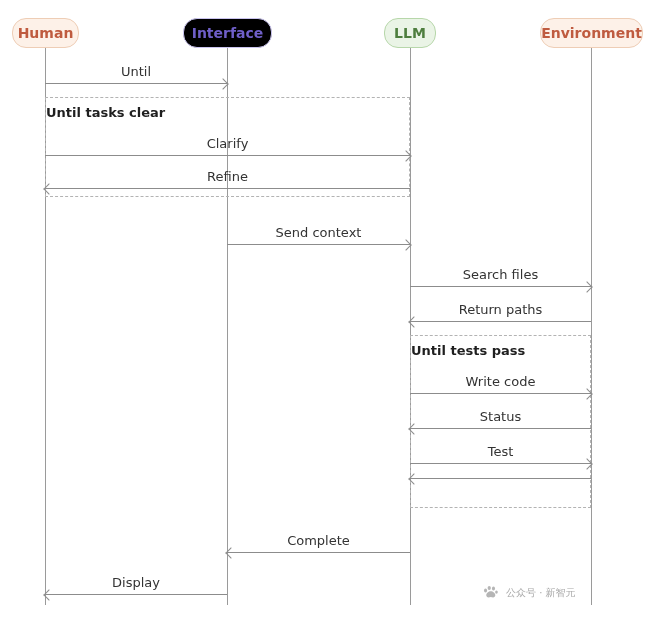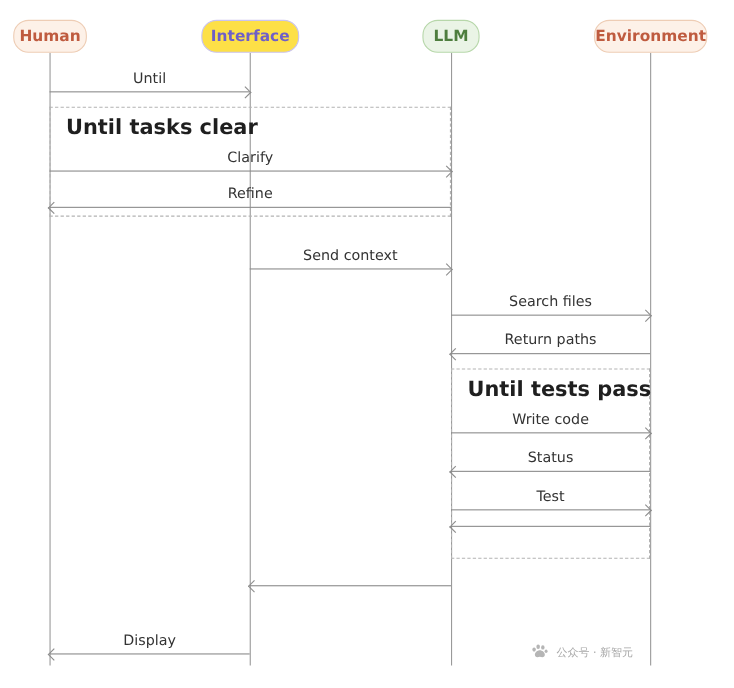--- a/index.html
+++ b/index.html
@@ -27,33 +27,33 @@
     top: 18px;
     height: 30px;
     border-radius: 14px;
     display: flex;
     align-items: center;
     justify-content: center;
     font-size: 14px;
     font-weight: 700;
   }
   .actor.warm   { background: #fdf1e8; border: 1px solid #eecdb5; color: #bf5b3f; }
-  .actor.purple { background: #fde047; border: 1px solid #cac4ef; color: #6f5fc8; }
+  .actor.purple { background: #000000; border: 1px solid #cac4ef; color: #6f5fc8; }
   .actor.green  { background: #eaf4e6; border: 1px solid #b7d7aa; color: #4e7e3e; }
 
   .loop {
     position: absolute;
     border: 1.4px dashed #b3b3b3;
     background: transparent;
   }
   .loop-label {
     position: absolute;
-    left: 14px;
+    left: 0;
     top: 7px;
-    font-size: 19px;
+    font-size: 13px;
     font-weight: bold;
     color: #1f1f1f;
     white-space: nowrap;
   }
 
   .msg { position: absolute; }
   .msg-label {
     text-align: center;
     font-size: 13px;
     color: #333333;
@@ -184,20 +184,21 @@
     </div>
   </div>
 
   <div class="msg" style="left:410px;top:478px;width:181px">
     <div class="msg-line">
       <span class="arrowhead left"></span>
     </div>
   </div>
 
   <div class="msg" style="left:227px;top:532px;width:183px">
+    <div class="msg-label">Complete</div>
     <div class="msg-line">
       <span class="arrowhead left"></span>
     </div>
   </div>
 
   <div class="msg" style="left:45px;top:574px;width:182px">
     <div class="msg-label">Display</div>
     <div class="msg-line">
       <span class="arrowhead left"></span>
     </div>

